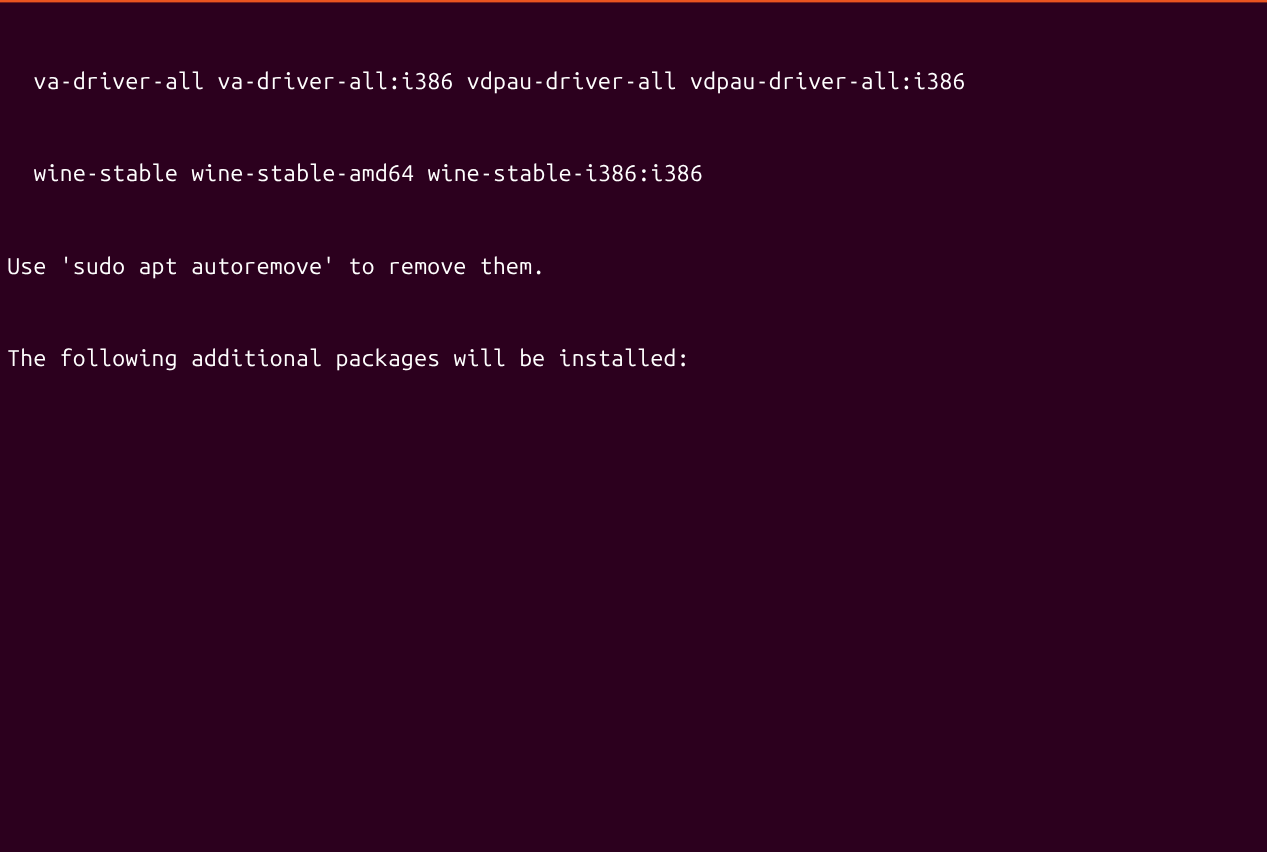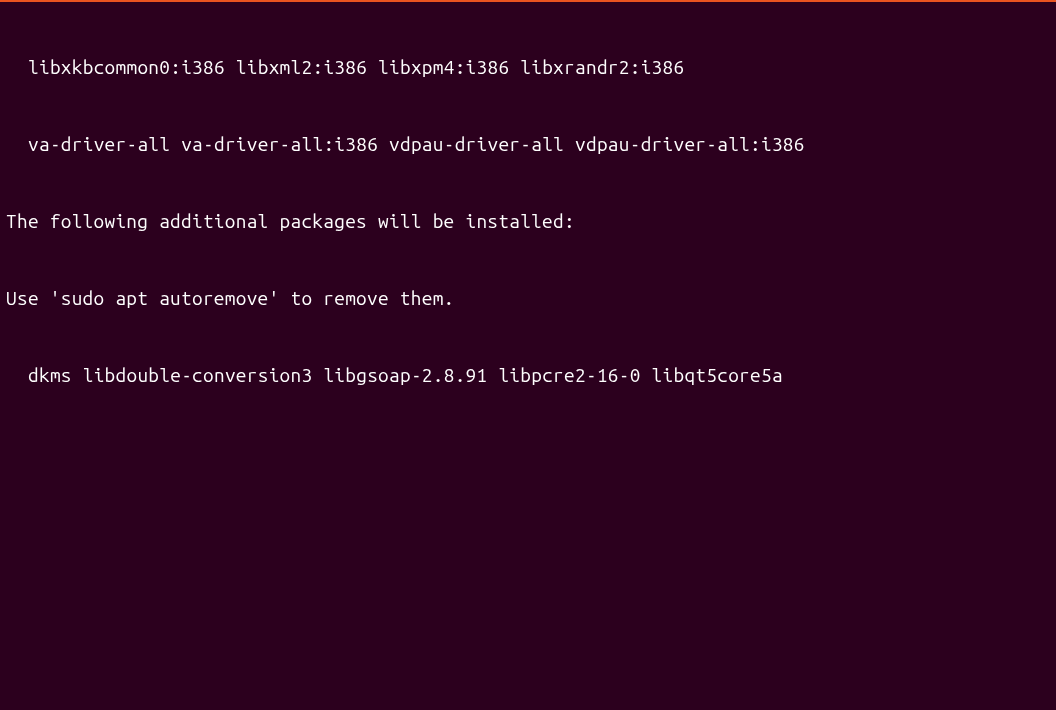--- a/index.html
+++ b/index.html
@@ -37,25 +37,24 @@
     .indent {
       padding-left: 22px;
     }
   </style>
 </head>
 <body>
 
 <div class="top-accent"></div>
 
 <div class="terminal-content">
-  <span class="line indent">libxkbcommon0:i386 libxml2:i386 libxpm4:i386 libxrandr2:i386</span>
   <span class="line indent">va-driver-all va-driver-all:i386 vdpau-driver-all vdpau-driver-all:i386</span>
+  <span class="line indent">wine-stable wine-stable-amd64 wine-stable-i386:i386</span>
+  <span class="line">Use 'sudo apt autoremove' to remove them.</span>
   <span class="line">The following additional packages will be installed:</span>
-  <span class="line">Use 'sudo apt autoremove' to remove them.</span>
-  <span class="line indent">dkms libdouble-conversion3 libgsoap-2.8.91 libpcre2-16-0 libqt5core5a</span>
   
   
   
   
   
   
   
   
   
   

